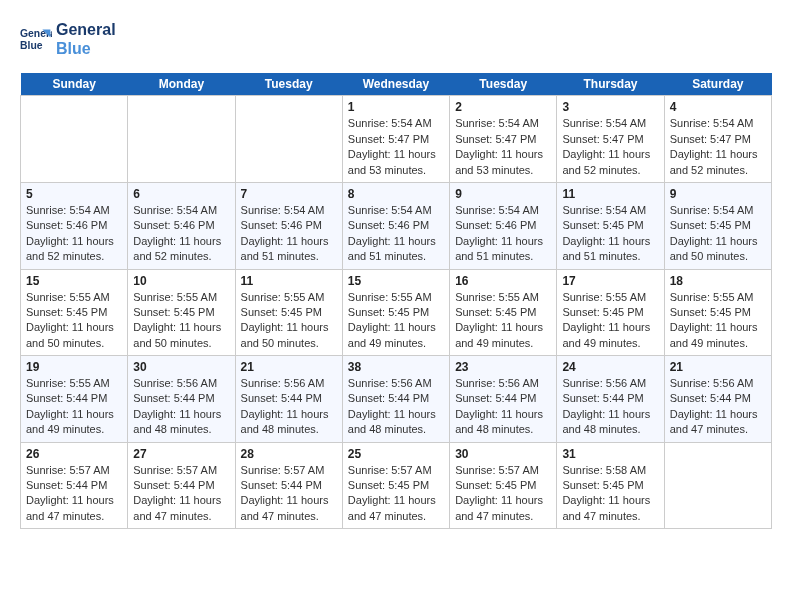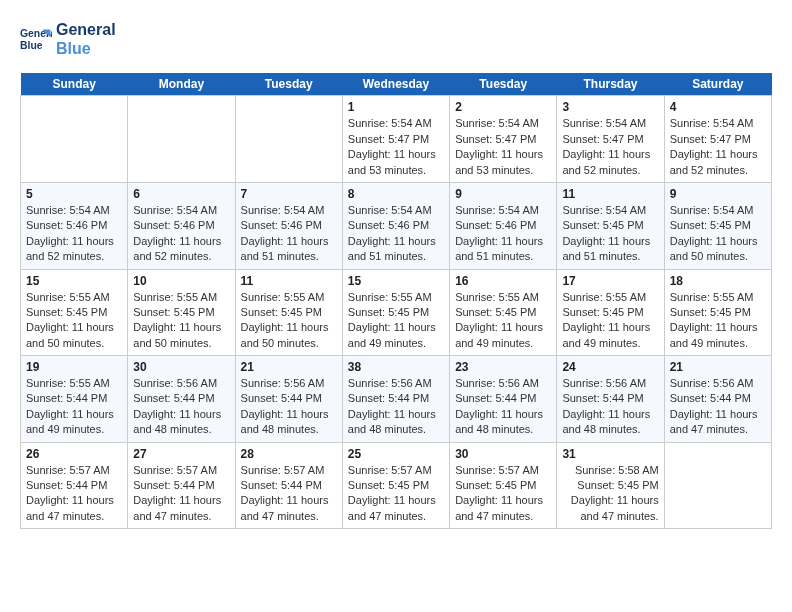--- a/index.html
+++ b/index.html
@@ -304,20 +304,20 @@
 Daylight: 11 hours and 47 minutes.</div>
         </td>
         <td>
           <div class="day-num">30</div>
           <div class="cell-info" style="white-space: pre-line;">Sunrise: 5:57 AM
 Sunset: 5:45 PM
 Daylight: 11 hours and 47 minutes.</div>
         </td>
         <td>
           <div class="day-num">31</div>
-          <div class="cell-info" style="white-space: pre-line; text-align: right;">Sunrise: 5:58 AM
+          <div class="cell-info" style="white-space: pre-line;">Sunrise: 5:58 AM
 Sunset: 5:45 PM
 Daylight: 11 hours and 47 minutes.</div>
         </td>
         <td class="empty-cell"></td>
       </tr>
     </tbody>
 </table>
 
 </body></html>

